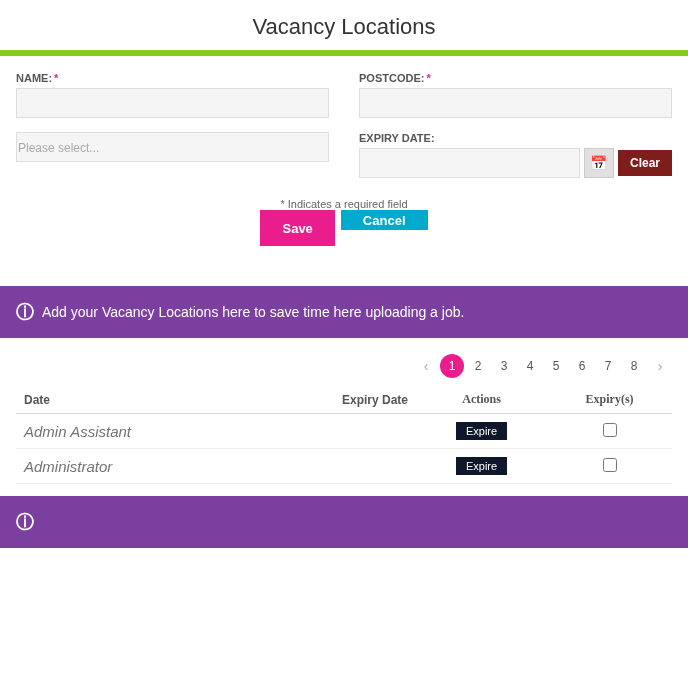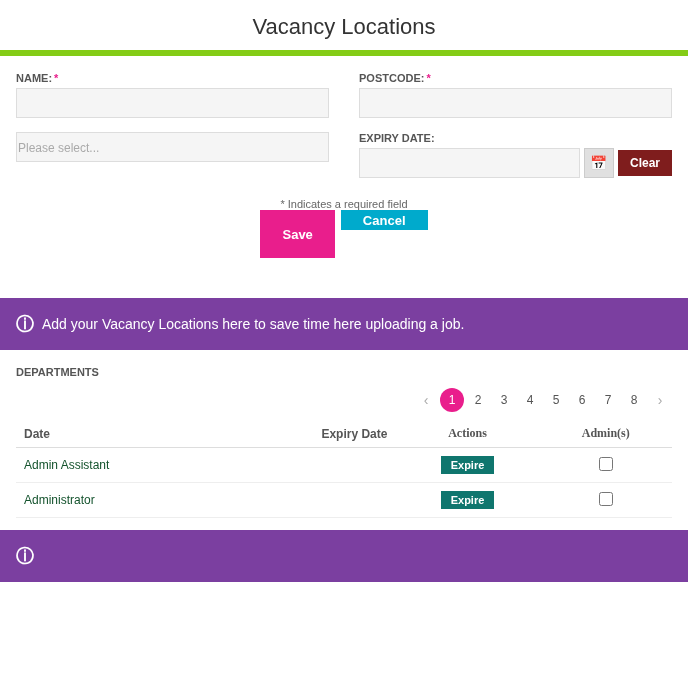--- a/index.html
+++ b/index.html
@@ -104,21 +104,21 @@
     }
     .required-note {
       font-size: 11px;
       color: #666;
     }
     .action-buttons {
       display: flex;
       gap: 6px;
     }
     .btn-save {
-      height: 48px;
+      height: 36px;
       padding: 0 22px;
       background: #e91e8c;
       color: #fff;
       border: none;
       cursor: pointer;
       font-size: 13px;
       font-weight: bold;
     }
     .btn-cancel {
       height: 20px;
@@ -215,32 +215,33 @@
       border-bottom: 1px solid #eee;
       vertical-align: middle;
     }
     .td-right {
       text-align: right;
     }
     .td-center {
       text-align: center;
     }
     .link-cell a {
-      color: #14532d;
+      color: #737373;
       text-decoration: none;
-      font-size: 12px;
+      font-size: 15px;
+      font-style: italic;
     }
     .expire-btn {
-      background: #0f766e;
+      background: #0f172a;
       color: #fff;
       border: none;
       padding: 3px 10px;
       font-size: 11px;
       cursor: pointer;
-      font-weight: bold;
+      font-weight: normal;
     }
     .checkbox-cell input[type="checkbox"] {
       width: 14px;
       height: 14px;
       cursor: pointer;
     }
 
     
     .bottom-banner {
       background: #7b3fa0;
@@ -302,42 +303,41 @@
   </div>
 
 </div>
 
 <div class="info-banner">
   <span class="info-icon">ⓘ</span>
   <span>Add your Vacancy Locations here to save time here uploading a job.</span>
 </div>
 
 <div class="departments-section">
-  <div class="section-label">DEPARTMENTS</div>
 
   <div class="pagination">
     <button class="page-btn nav">‹</button>
     <button class="page-btn active">1</button>
     <button class="page-btn">2</button>
     <button class="page-btn">3</button>
     <button class="page-btn">4</button>
     <button class="page-btn">5</button>
     <button class="page-btn">6</button>
     <button class="page-btn">7</button>
     <button class="page-btn">8</button>
     <button class="page-btn nav">›</button>
   </div>
 
   <table class="data-table">
     <thead>
       <tr>
         <th>Date</th>
         <th class="right">Expiry Date</th>
         <th class="center">Actions</th>
-        <th class="center">Admin(s)</th>
+        <th class="center">Expiry(s)</th>
       </tr>
     </thead>
     <tbody id="table-body">
     <tr>
       <td class="link-cell">
         <a href="#">Admin Assistant</a>
       </td>
       <td class="td-right"></td>
       <td class="td-center">
         <button class="expire-btn">Expire</button>

